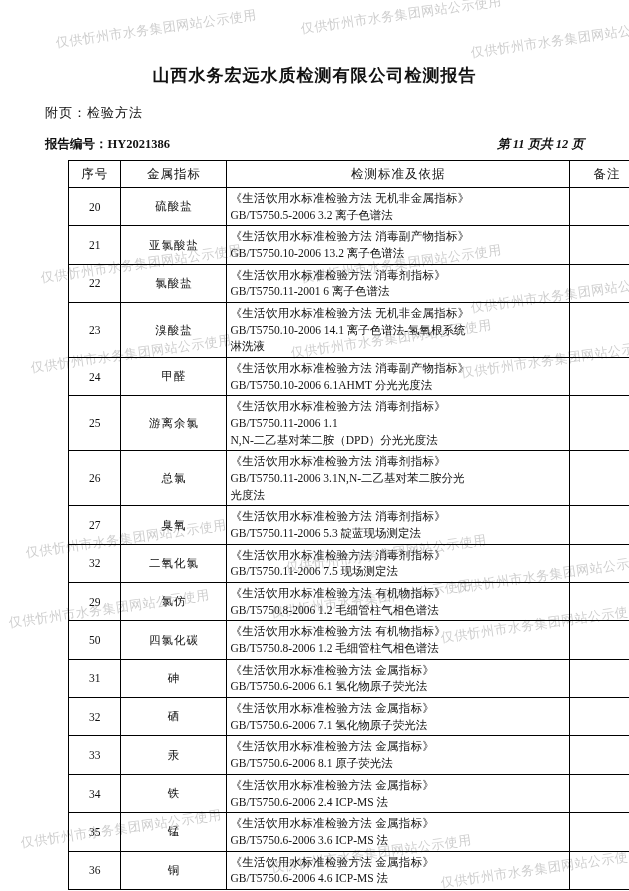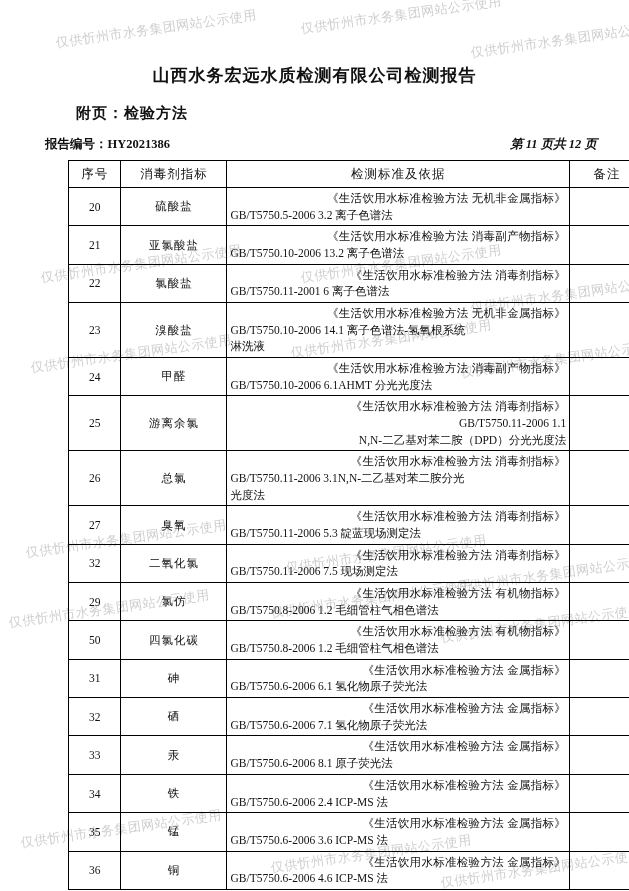--- a/index.html
+++ b/index.html
@@ -44,31 +44,30 @@
     text-align: center;
     font-size: 17px;
     font-weight: bold;
     letter-spacing: 1px;
     z-index: 8;
   }
   .subtitle {
     position: absolute;
     top: 104px;
     left: 45px;
-    font-size: 15px;
-    font-weight: bold;
+    font-size: 13px;
+    font-weight: normal;
     letter-spacing: 1px;
     z-index: 8;
-    margin-left: 31px;
   }
   .meta-row {
     position: absolute;
     top: 136px;
     left: 45px;
-    right: 32px;
+    right: 45px;
     display: flex;
     justify-content: space-between;
     font-size: 12.5px;
     z-index: 8;
   }
   .meta-left { font-weight: bold; }
   .meta-right { font-weight: bold; font-style: italic; }
   table.report {
     position: absolute;
     top: 160px;
@@ -96,21 +95,21 @@
   .col-item { width: 88px; text-align: center; letter-spacing: 1px; }
   .col-std { width: 300px; text-align: center; }
   .col-remark { width: 60px; }
   td.col-std {
     text-align: left;
     line-height: 1.45;
     padding-left: 8px;
   }
   td.col-std .c {
     display: block;
-    text-align: right;
+    text-align: left;
   }
   .ptitle {
     letter-spacing: 0.3px;
   }
 </style>
 </head>
 <body>
 
 <div class="page">
 
@@ -140,21 +139,21 @@
 
   <div class="meta-row">
     <span class="meta-left">报告编号：HY2021386</span>
     <span class="meta-right">第 11 页共 12 页</span>
   </div>
 
   <table class="report">
     <thead>
       <tr>
         <th class="col-no">序号</th>
-        <th class="col-item">消毒剂指标</th>
+        <th class="col-item">金属指标</th>
         <th class="col-std">检测标准及依据</th>
         <th class="col-remark">备注</th>
       </tr>
     </thead>
     <tbody id="table-body">
         <tr>
           <td class="col-no">20</td>
           <td class="col-item">硫酸盐</td>
           <td class="col-std"><span class="c ptitle">《生活饮用水标准检验方法  无机非金属指标》</span><span>GB/T5750.5-2006  3.2 离子色谱法</span></td>
           <td class="col-remark"></td>

